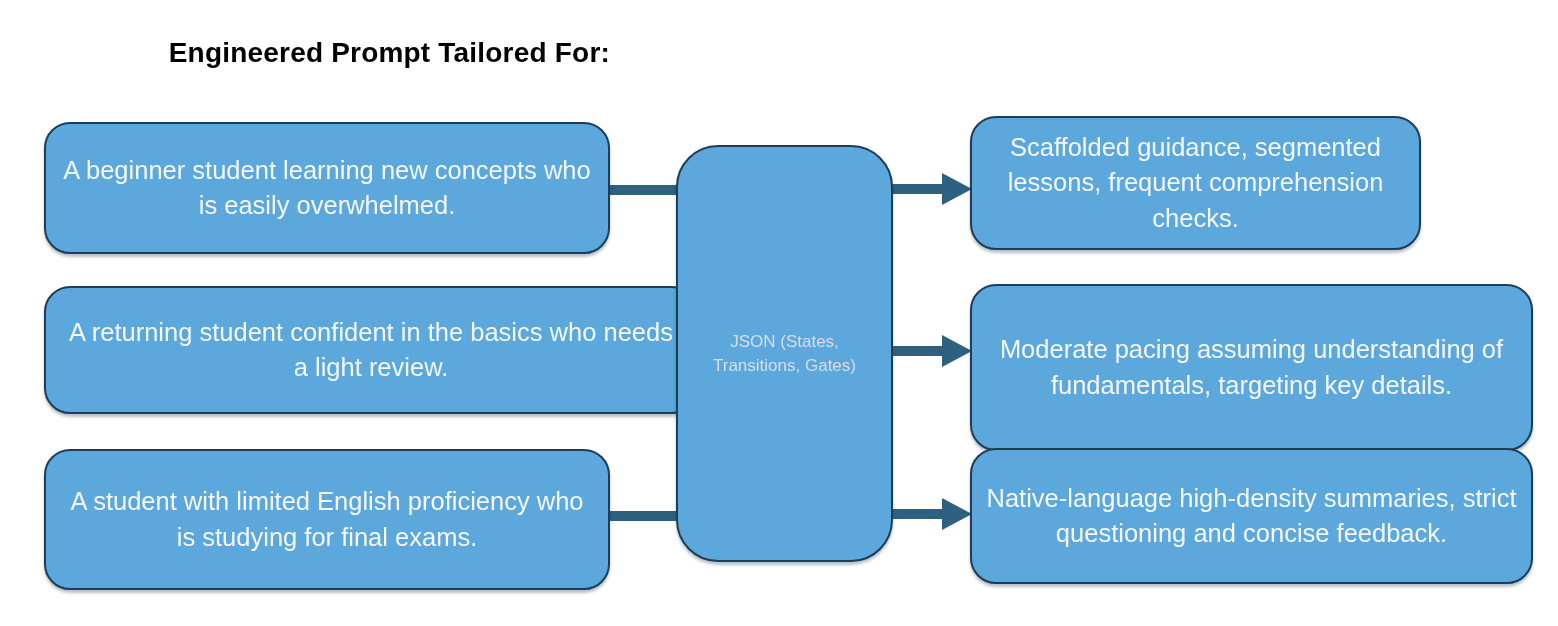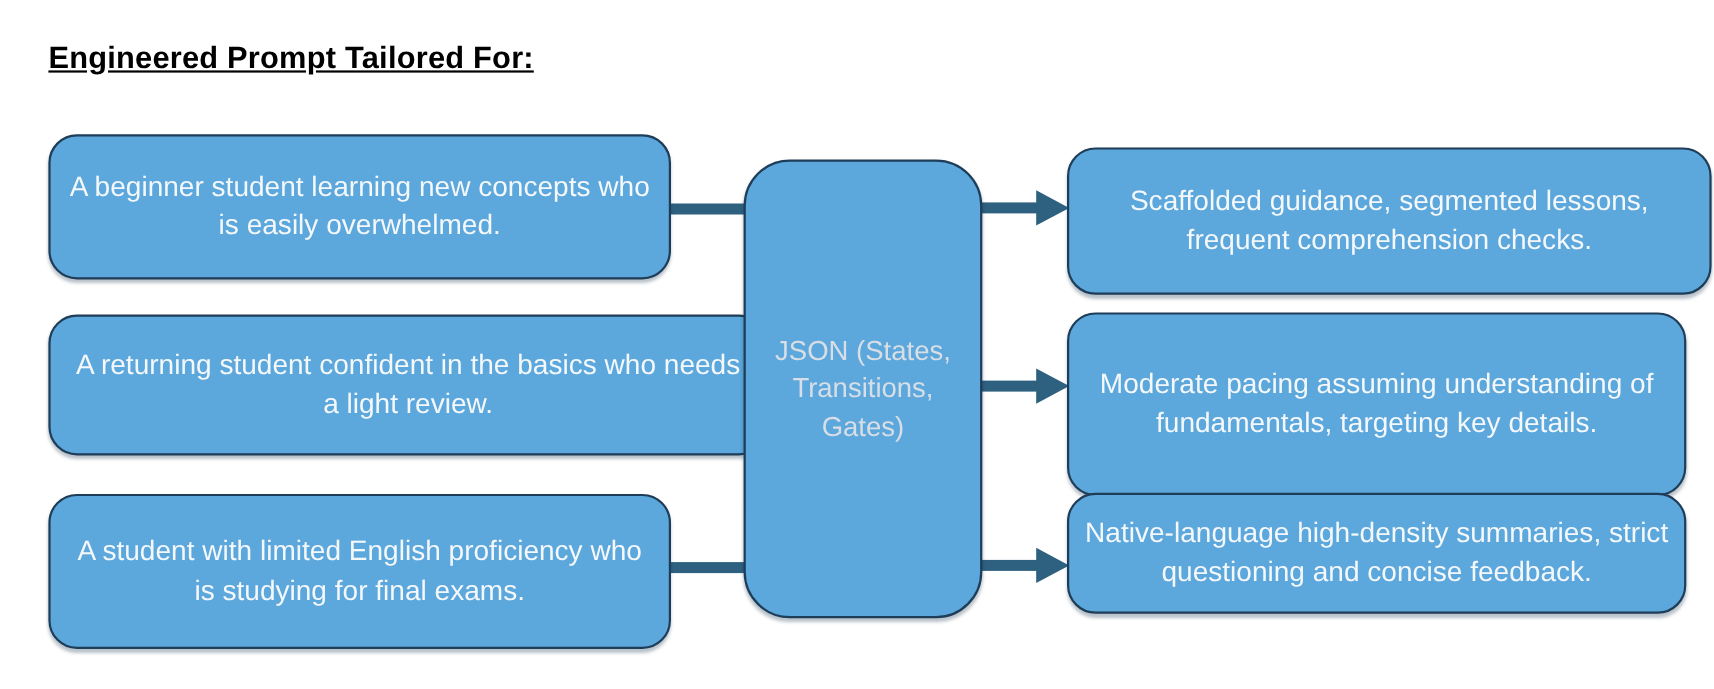--- a/index.html
+++ b/index.html
@@ -14,24 +14,23 @@
     height: 626px;
     background: var(--c-background, #ffffff);
     overflow: hidden;
   }
   .hdr {
     position: absolute;
     top: 36px;
     font-size: 28px;
     font-weight: bold;
     color: var(--c-header_text, #000000);
-    text-align: left;
+    text-align: right;
     line-height: 34px;
     letter-spacing: 0.2px;
-    text-decoration: underline;
   }
   .box {
     position: absolute;
     background: var(--c-box_fill, #5CA7DB);
     border: 2.5px solid var(--c-box_border, #1E3D58);
     border-radius: 26px;
     box-shadow: 0 3px 3px rgba(23, 52, 79, 0.30);
     display: flex;
     align-items: center;
     justify-content: center;
@@ -42,21 +41,21 @@
     color: var(--c-box_text, #F4F8FB);
     font-size: 25.5px;
     line-height: 1.38;
     padding: 6px 14px;
   }
   .box.mid {
     border-radius: 42px;
   }
   .box.mid .txt {
     color: var(--c-mid_text, #D8DEE6);
-    font-size: 25px;
+    font-size: 17px;
     padding: 6px 8px;
   }
   .conn {
     position: absolute;
     height: 10px;
     background: var(--c-connector, #2E6080);
   }
   .arrowhead {
     position: absolute;
     width: 0;
@@ -93,23 +92,23 @@
     <div class="txt">A returning student confident in the basics who needs a light review.</div>
   </div>
   <div class="box" style="left:44px; top:449px; width:566px; height:141px;">
     <div class="txt">A student with limited English proficiency who is studying for final exams.</div>
   </div>
 
   <div class="box mid" style="left:676px; top:145px; width:217px; height:417px;">
     <div class="txt">JSON (States, Transitions, Gates)</div>
   </div>
 
-  <div class="box" style="left:970px; top:134px; width:586px; height:134px;">
+  <div class="box" style="left:970px; top:116px; width:451px; height:134px;">
     <div class="txt">Scaffolded guidance, segmented lessons, frequent comprehension checks.</div>
   </div>
   <div class="box" style="left:970px; top:284px; width:563px; height:167px;">
     <div class="txt">Moderate pacing assuming understanding of fundamentals, targeting key details.</div>
   </div>
-  <div class="box" style="left:970px; top:448px; width:563px; height:110px;">
+  <div class="box" style="left:970px; top:448px; width:563px; height:136px;">
     <div class="txt">Native-language high-density summaries, strict questioning and concise feedback.</div>
   </div>
 
 </div>
 
 </body></html>

